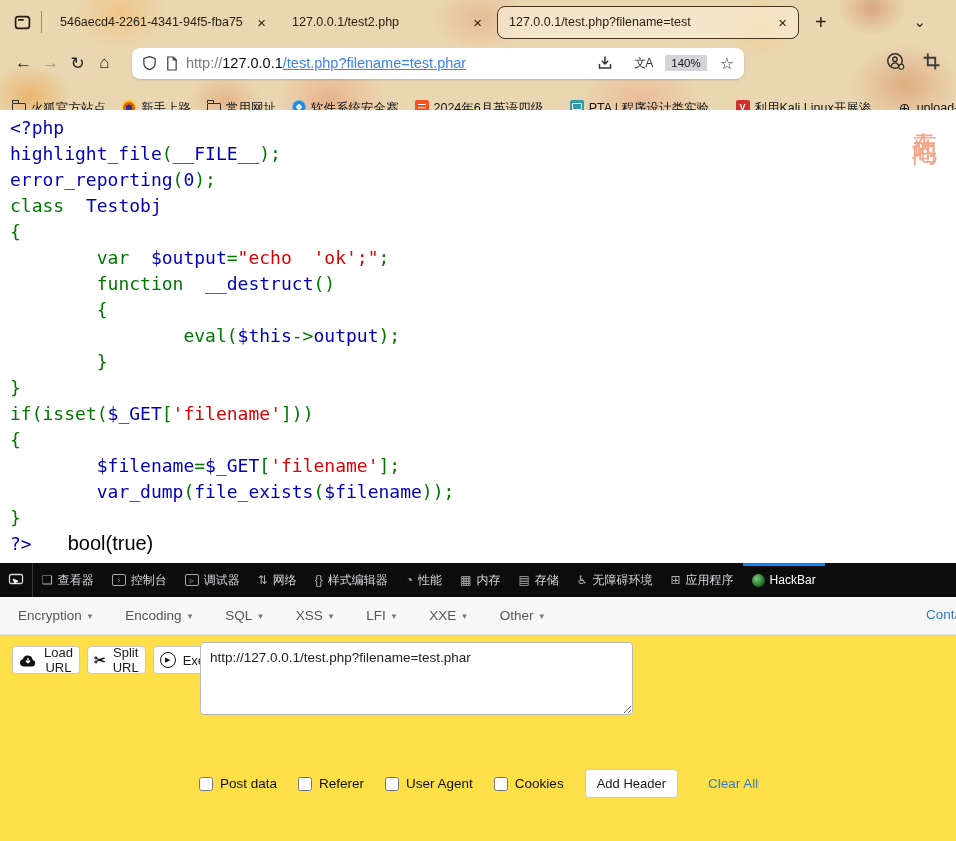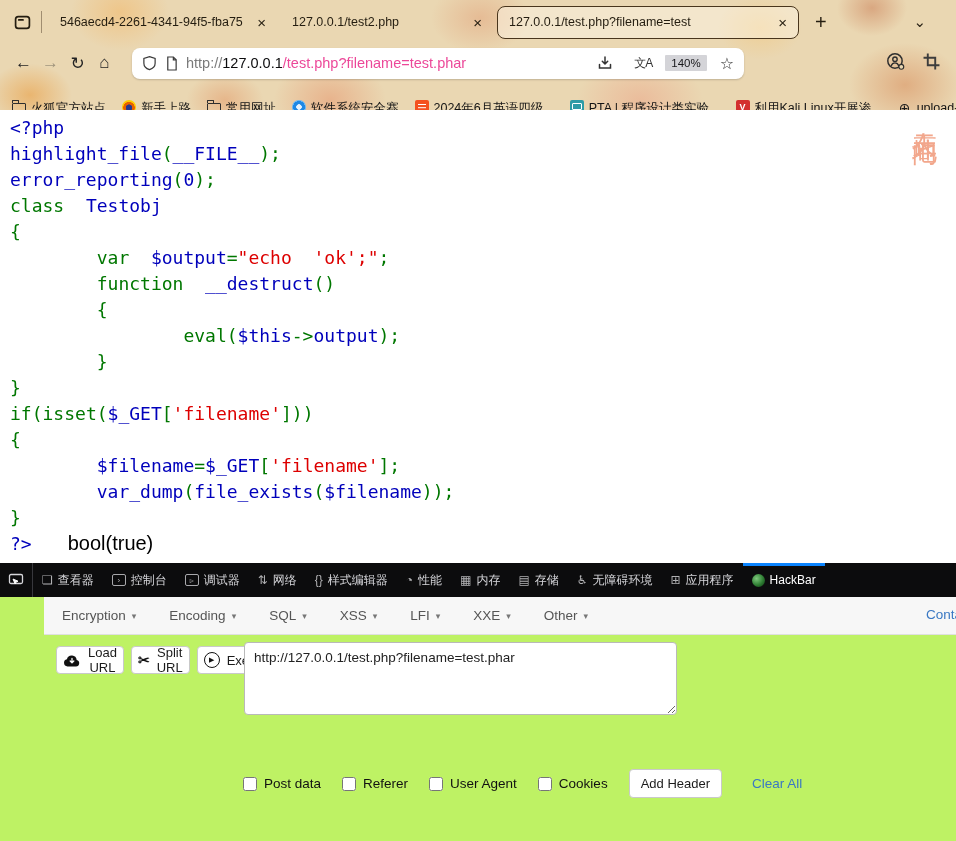--- a/index.html
+++ b/index.html
@@ -36,21 +36,21 @@
   .navbar{height:38px;display:flex;align-items:center;padding:0 10px;}
   .nav-btn{width:27px;height:27px;display:flex;align-items:center;justify-content:center;
            font-size:17px;color:#242424;}
   .nav-btn.disabled{opacity:.38;}
   .urlbar{width:612px;height:31px;background:#fff;border-radius:8px;display:flex;align-items:center;
           padding:0 10px;margin-left:14px;box-shadow:0 1px 2px rgba(0,0,0,.18);box-sizing:border-box;}
   .url-ico{display:flex;align-items:center;margin-right:8px;}
   .url-text{flex:1;font-size:14.5px;white-space:nowrap;overflow:hidden;}
   .url-scheme{color:#7a7a7a;}
   .url-host{color:#0c0c0d;}
-  .url-path{color:#ec4899;}
+  .url-path{color:#3b82f6;text-decoration:underline;}
   .url-right{display:flex;align-items:center;gap:13px;margin-left:8px;}
   .translate-ico{font-size:12px;color:#333;letter-spacing:-1px;}
   .zoom-badge{background:#d4d4d8;border-radius:1px;padding:2px 6px;font-size:11.5px;color:#18181b;}
   .star-ico{font-size:16px;color:#333;}
   .nav-right{display:flex;gap:18px;margin-left:auto;padding-right:6px;align-items:center;}
 
   .bookmarks{height:28px;display:flex;align-items:center;gap:16px;padding:0 12px;
              font-size:12.5px;color:#141414;white-space:nowrap;overflow:hidden;}
   .bm{display:flex;gap:5px;margin-top:24px;}
   .bm-icon{width:14px;height:14px;display:inline-flex;align-items:center;justify-content:center;flex:0 0 auto;}
@@ -84,21 +84,21 @@
   .dt-pick{width:32px;display:flex;align-items:center;justify-content:center;border-right:1px solid #38383d;}
   .dt-tab{display:flex;align-items:center;gap:5px;padding:0 9px;position:relative;white-space:nowrap;}
   .dt-tab.active{color:#fff;}
   .dt-tab.active::before{content:'';position:absolute;top:0;left:0;right:0;height:2.5px;background:#0a84ff;}
   .dt-icon{color:#b1b1b3;font-size:12px;display:inline-flex;align-items:center;justify-content:center;}
   .dt-box{border:1px solid #a8a8ab;border-radius:2px;width:12px;height:10px;font-size:8px;}
   .dt-ico-hackbar{width:13px;height:13px;border-radius:50%;
       background:radial-gradient(circle at 35% 35%, #7ec97c, #2e7d32 55%, #103c14 95%);}
 
   
-  .hackbar{position:absolute;top:597px;left:0;right:0;bottom:0;background:#bef264;padding-left:44px;}
+  .hackbar{position:absolute;top:597px;left:0;right:0;bottom:0;background:#fde047;}
   .hb-menu{height:37px;background:#f7f7f7;border-bottom:1px solid #e0e0e0;display:flex;
            align-items:center;gap:33px;padding:0 18px;font-size:13.5px;color:#555;position:relative;}
   .hb-menu-item{display:flex;align-items:center;gap:6px;}
   .hb-caret{font-size:9px;color:#777;}
   .hb-contact{position:absolute;left:926px;top:10px;color:#3a78c3;white-space:nowrap;text-decoration:none;font-size:13.5px;}
   .hb-body{position:relative;height:200px;}
   .hb-buttons{position:absolute;left:12px;top:11px;width:158px;display:flex;flex-direction:row;gap:7px;}
   .hb-btn{height:28px;border:1px solid #c9c9c9;border-radius:4px;background:#fff;display:flex;
           align-items:center;justify-content:center;gap:7px;font-size:13px;color:#1b1b1b;box-sizing:border-box;}
   .hb-ico{display:inline-flex;align-items:center;justify-content:center;}

